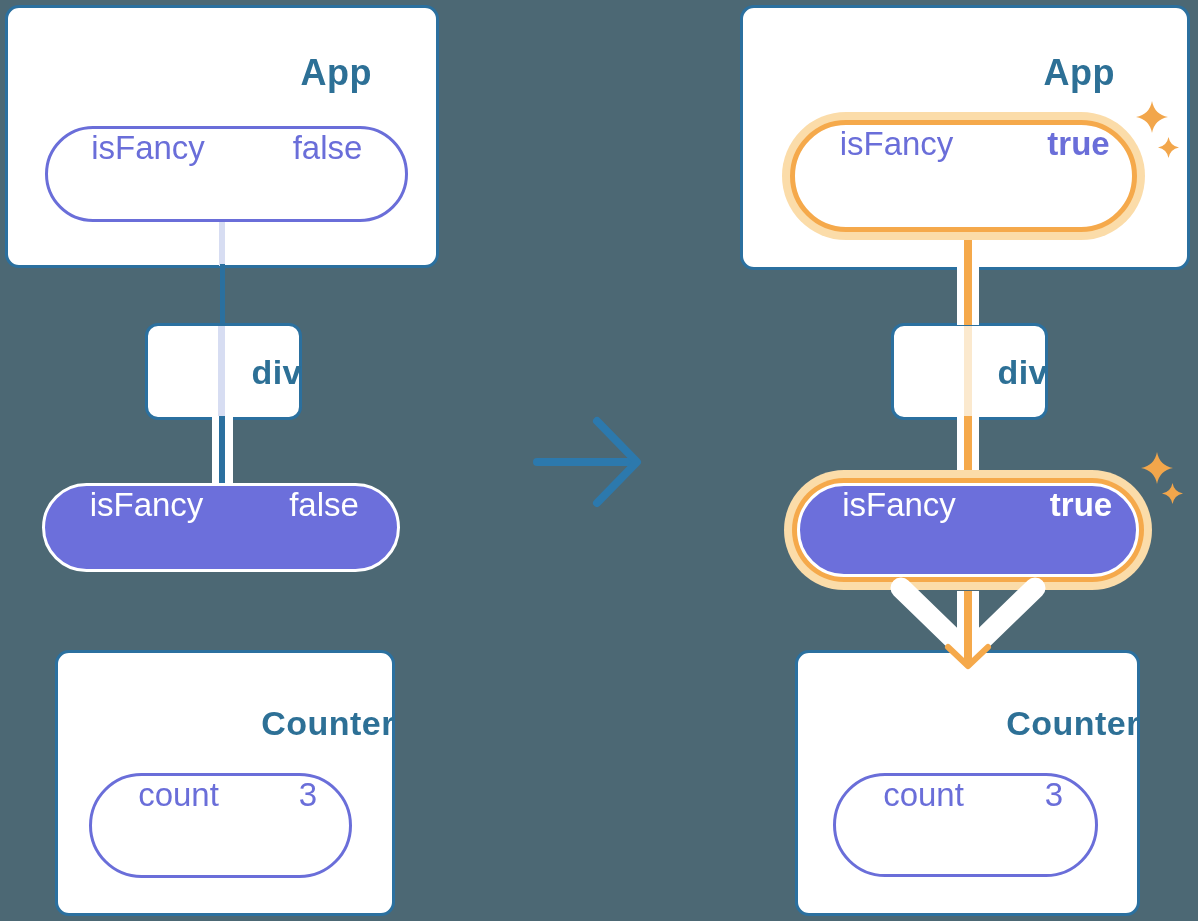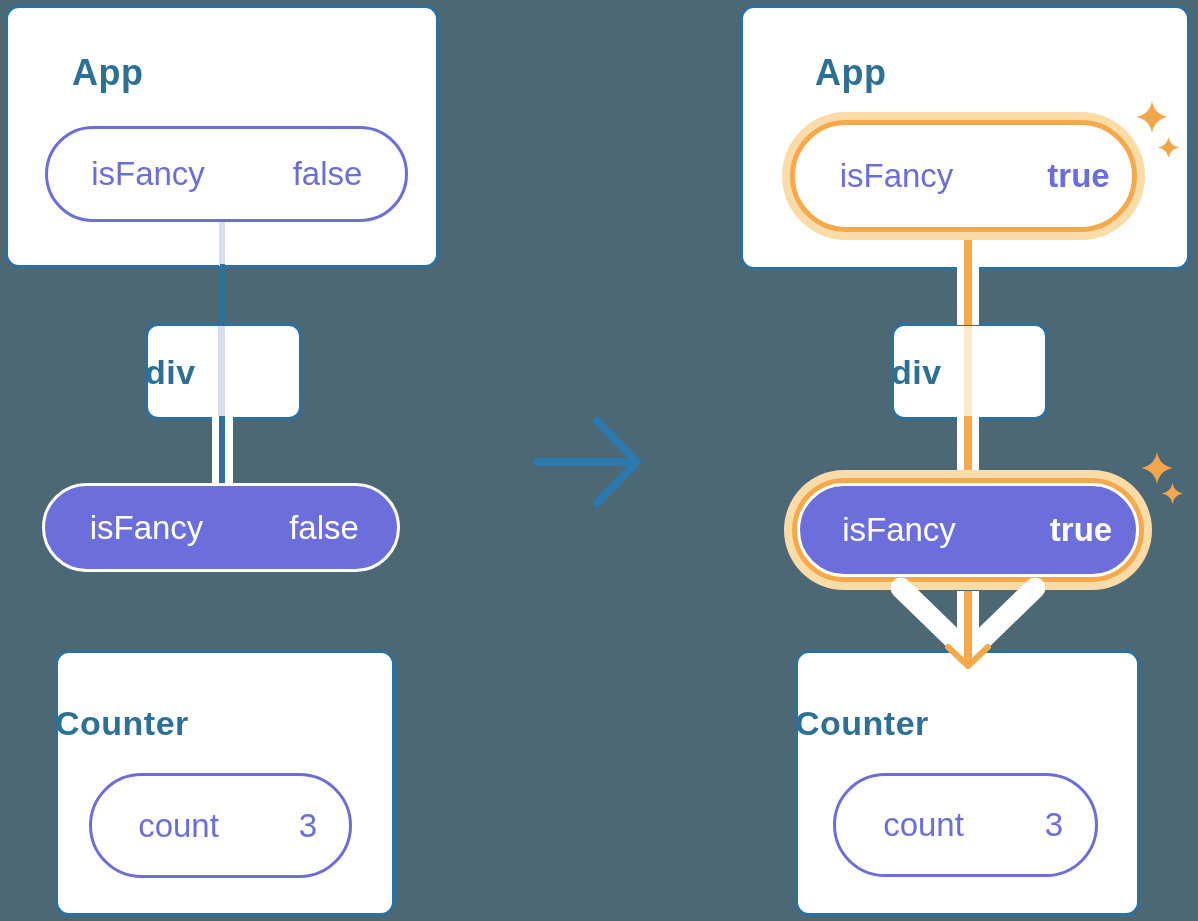--- a/index.html
+++ b/index.html
@@ -13,22 +13,22 @@
     --peach:#FBDCA9;
     --stripe-lav:#D7DDF2;
     --stripe-peach:#FBE9CE;
   }
   html,body{margin:0;padding:0;}
   body{background:var(--bg);font-family:"Liberation Sans", sans-serif;}
   .canvas{position:relative;width:1198px;height:921px;background:var(--bg);overflow:hidden;}
   .abs{position:absolute;box-sizing:border-box;}
   .card{background:#fff;border:3px solid var(--blue);border-radius:14px;}
   .card-sm{border-radius:13px;}
-  .title{color:var(--blue-title);font-weight:600;text-align:left;line-height:44px;font-size:35px;letter-spacing:.5px;}
-  .pill{display:flex;align-items:center;border-radius:999px;overflow:hidden;}
+  .title{color:var(--blue-title);font-weight:600;text-align:right;line-height:44px;font-size:35px;letter-spacing:.5px;}
+  .pill{display:flex;align-items:flex-start;border-radius:999px;overflow:hidden;}
   .pill .seg{display:flex;align-items:center;justify-content:center;font-size:33px;}
   .pill-outline{background:#fff;border:3px solid var(--purple-ink);color:var(--purple-ink);}
   .pill-outline .vdiv{width:2px;background:var(--purple-ink);}
   .pill-solid{background:var(--purple);border:3px solid #fff;color:#fff;}
   .pill-solid .vdiv{width:3px;background:#fff;}
   .pill-ring-outline{background:#fff;border:5px solid var(--orange);box-shadow:0 0 0 8px var(--peach);color:var(--purple-ink);}
   .pill-ring-outline .vdiv{width:2px;background:var(--orange);}
   .pill-ring-solid{background:var(--purple);border:3px solid #fff;box-shadow:0 0 0 5px var(--orange),0 0 0 13px var(--peach);color:#fff;}
   .pill-ring-solid .vdiv{width:3px;background:#fff;}
   .bold{font-weight:700;padding-left:25px;}

